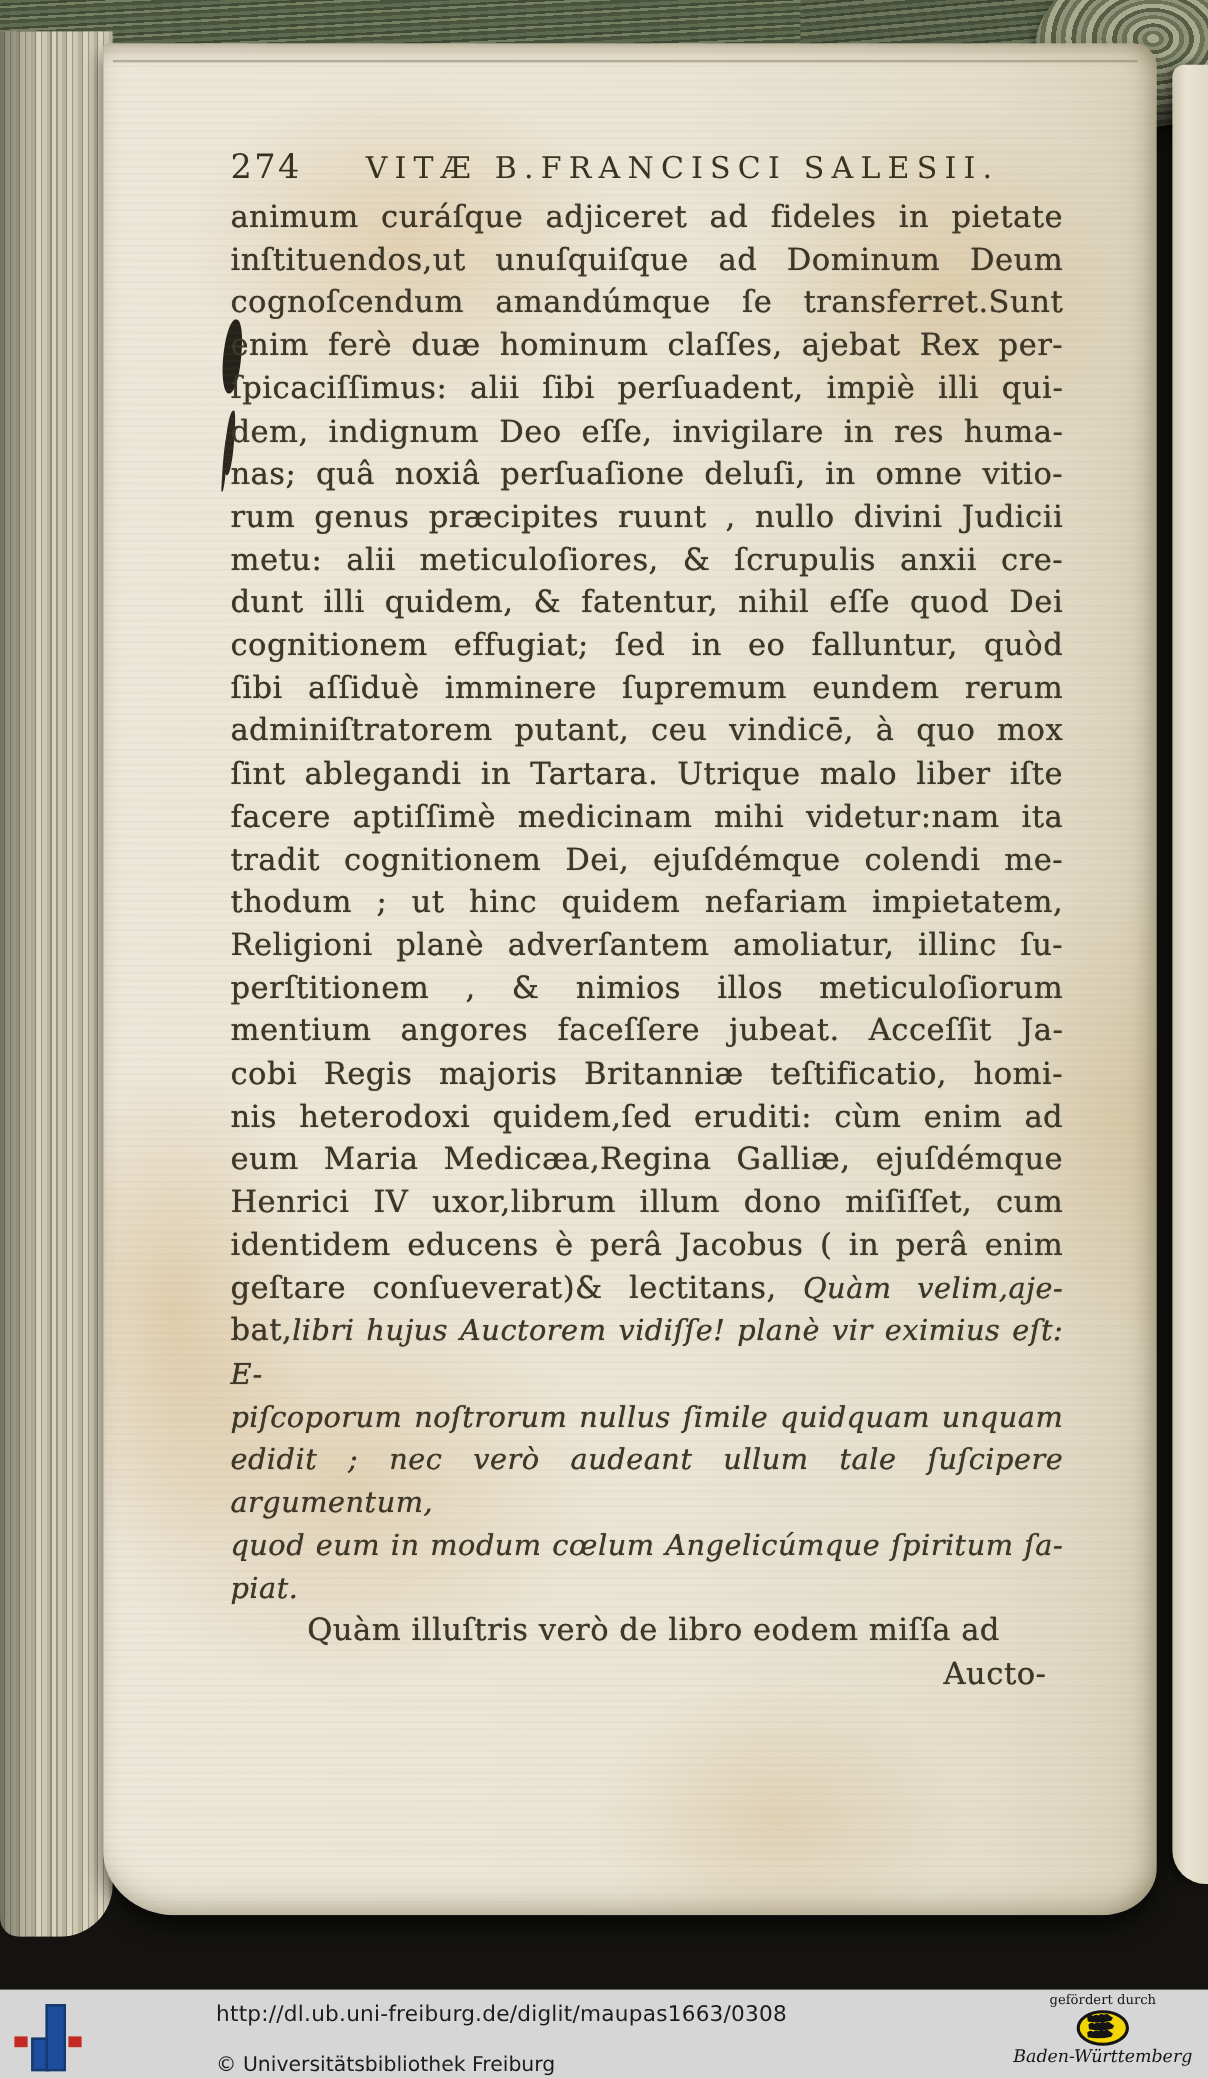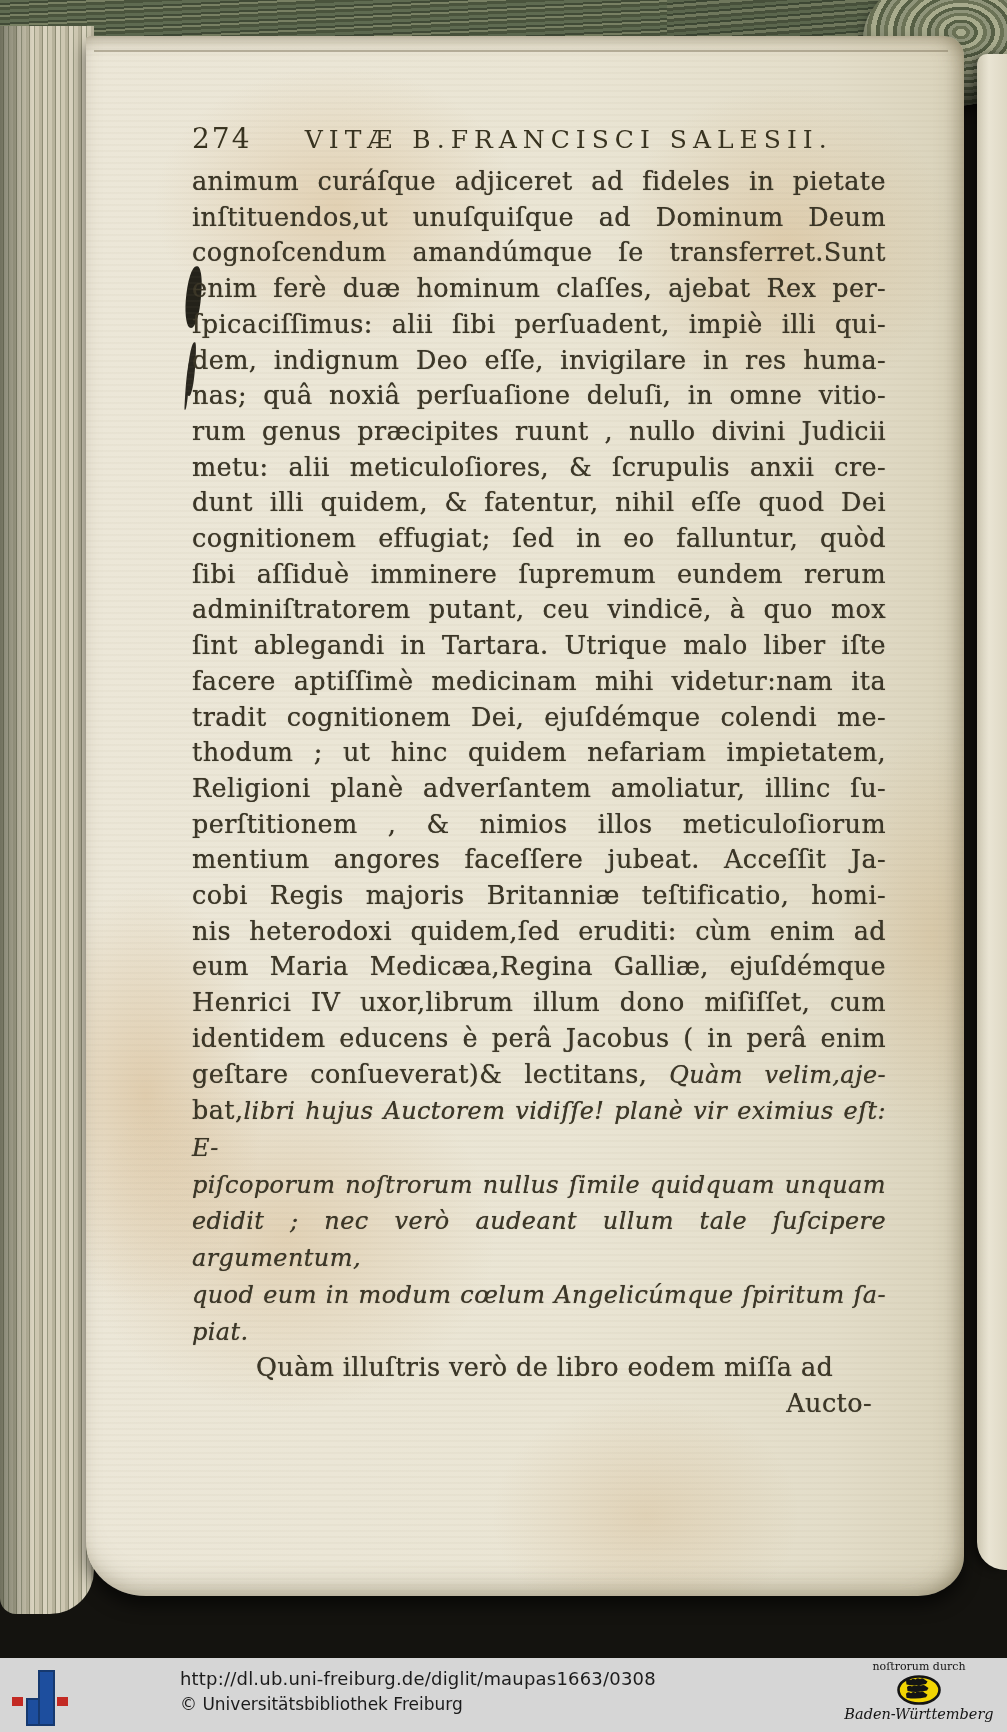--- a/index.html
+++ b/index.html
@@ -62,21 +62,21 @@
   .footer{position:absolute;left:0;bottom:0;width:100%;height:74px;background:#d6d6d6;
     font-family:"DejaVu Sans", sans-serif;}
   .ublogo{position:absolute;left:12px;top:12px;width:66px;height:56px;}
   .ublogo i{position:absolute;display:block;}
   .ublogo .b1{left:26px;top:0;width:13px;height:52px;background:#1d4e9e;border:2px solid #16396f;}
   .ublogo .b2{left:14px;top:28px;width:11px;height:24px;background:#1d4e9e;border:2px solid #16396f;}
   .ublogo .r1{left:0;top:27px;width:11px;height:9px;background:#c32a24;}
   .ublogo .r2{left:45px;top:27px;width:11px;height:9px;background:#c32a24;}
   .fcenter{position:absolute;left:180px;right:222px;top:0;height:100%;text-align:left;color:#1b1b1b;}
   .furl{margin-top:10px;font-size:18px;letter-spacing:.2px;}
-  .fcopy{margin-top:5px;font-size:17px;}
+  .fcopy{margin-top:22px;font-size:17px;}
   .funder{position:absolute;right:10px;top:2px;width:156px;text-align:center;
     font-family:"DejaVu Serif", serif;color:#141414;}
   .flabel{font-size:11px;}
   .crest{display:block;width:46px;height:32px;margin:1px auto 0;}
   .fname{font-size:14.5px;font-style:italic;}
 </style>
 </head>
 <body>
 
 <div class="stage">
@@ -136,21 +136,21 @@
       <i class="r1"></i>
       <i class="b2"></i>
       <i class="b1"></i>
       <i class="r2"></i>
     </div>
     <div class="fcenter">
       <div class="furl">http://dl.ub.uni-freiburg.de/diglit/maupas1663/0308</div>
       <div class="fcopy">© Universitätsbibliothek Freiburg</div>
     </div>
     <div class="funder">
-      <div class="flabel">noſtrorum durch</div>
+      <div class="flabel">gefördert durch</div>
       <svg class="crest" viewBox="0 0 46 32" xmlns="http://www.w3.org/2000/svg">
         <ellipse cx="23" cy="16" rx="20.5" ry="13.5" fill="#f2d503" stroke="#141414" stroke-width="2.6"></ellipse>
         <g fill="#141414">
           <path d="M10 6.5 q2.5 -2.5 5 -0.5 q2 -2 4.5 -0.5 q2 -2 4.5 -0.5 q2.5 -1.5 4.5 0.5 l3 2 -1.5 2.5 q-10 2.5 -19.5 0.5 z"></path>
           <path transform="translate(1,6.6)" d="M10 6.5 q2.5 -2.5 5 -0.5 q2 -2 4.5 -0.5 q2 -2 4.5 -0.5 q2.5 -1.5 4.5 0.5 l3 2 -1.5 2.5 q-10 2.5 -19.5 0.5 z"></path>
           <path transform="translate(0,13.2)" d="M10 6.5 q2.5 -2.5 5 -0.5 q2 -2 4.5 -0.5 q2 -2 4.5 -0.5 q2.5 -1.5 4.5 0.5 l3 2 -1.5 2.5 q-10 2.5 -19.5 0.5 z"></path>
         </g>
       </svg>
       <div class="fname">Baden-Württemberg</div>
     </div>

